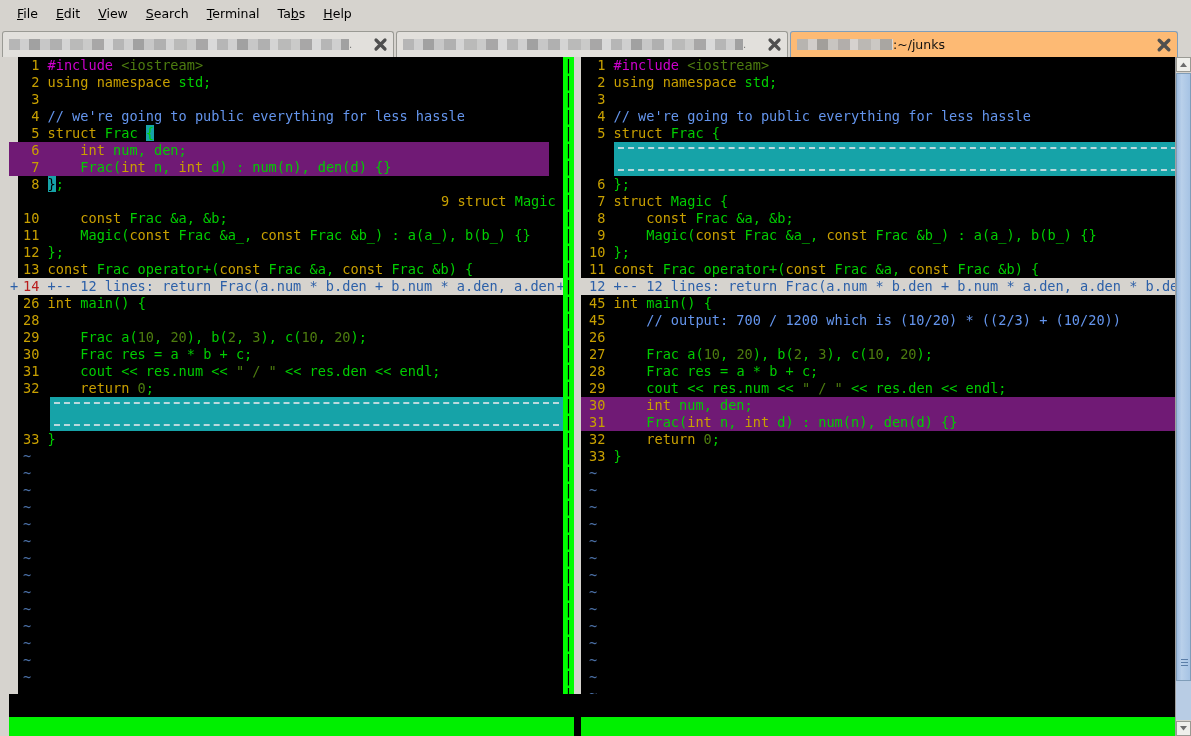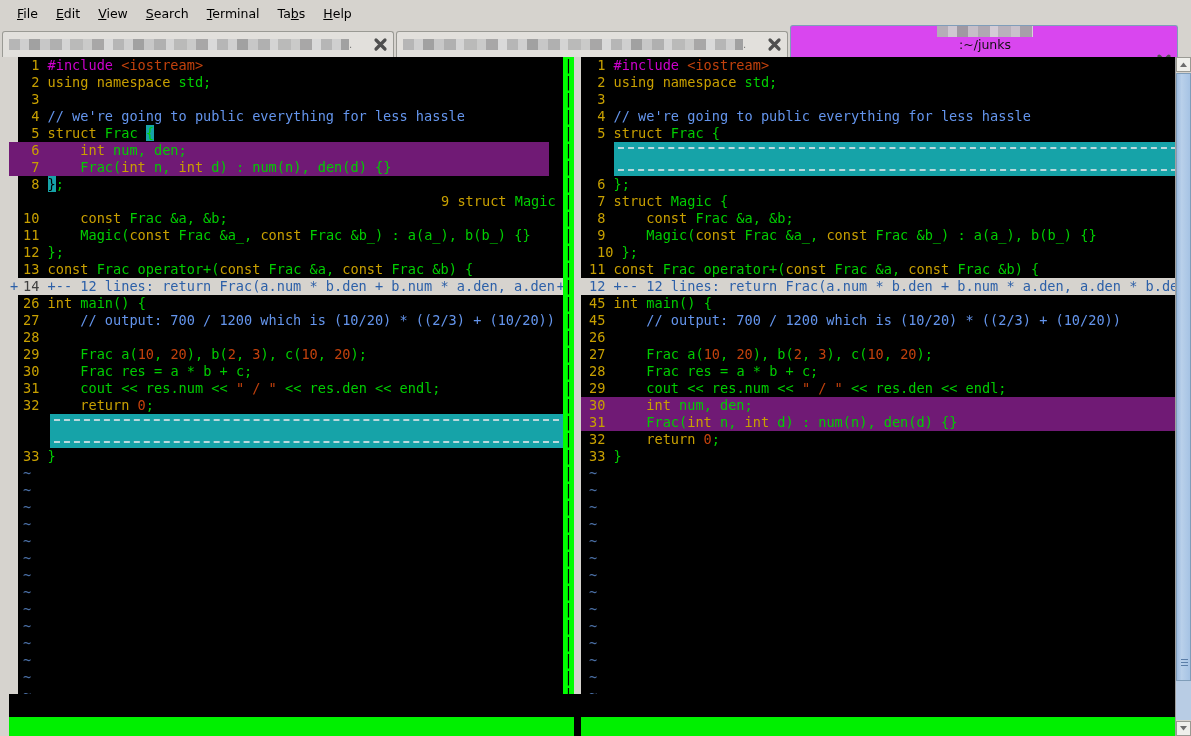--- a/index.html
+++ b/index.html
@@ -24,21 +24,21 @@
     height:30px;background:#d6d3ce;display:flex;align-items:flex-end;
     padding:0 2px;box-sizing:border-box;
   }
   .tab{
     height:26px;display:flex;align-items:center;box-sizing:border-box;
     border:1px solid #9a9a94;border-bottom:none;
     border-top-left-radius:3px;border-top-right-radius:3px;
     margin-right:2px;padding:0 4px 0 6px;overflow:hidden;position:relative;
   }
   .tab.inactive{background:#e2e0dc;}
-  .tab.active{background:#d946ef;border-color:#7f9db9;height:32px;flex-direction:column;}
+  .tab.active{background:#fdba74;border-color:#7f9db9;height:26px;}
   .tab-redacted{
     display:inline-block;height:11px;flex:0 0 auto;
     background:
       repeating-linear-gradient(90deg,
         #b4b4b4 0px,#b4b4b4 11px,
         #cfcfcf 11px,#cfcfcf 20px,
         #9e9e9e 20px,#9e9e9e 31px,
         #c6c6c6 31px,#c6c6c6 41px,
         #aeaeae 41px,#aeaeae 53px,
         #d4d4d4 53px,#d4d4d4 61px,
@@ -74,21 +74,21 @@
   #vsep-bar{position:absolute;left:0px;top:0;width:11px;height:637px;background:#00ff00;
             font-size:14px;line-height:17px;color:#000;text-align:center;overflow:hidden;}
   .line{
     height:17px;line-height:17px;font-size:13.6px;white-space:pre;
     position:relative;letter-spacing:0px;
   }
   .ln{color:#c8a000;}
   .kw{color:#c9a000;}           
   .typ{color:#00cd00;}          
   .pre{color:#cd00cd;}          
-  .str{color:#c2410c;}          
+  .str{color:#4d7c0f;}          
   .cmt{color:#6495ed;}
   .sel{background:#701a75;}
   .fold{background:#d6d3ce;color:#2b5fa8;}
   .tilde{color:#4a6fa5;}
   .cursor{background:#16a3a8;color:#000;}
   .match{background:#16a3a8;color:#00cd00;}
   
   .teal-block{
     height:34px;background:#16a3a8;position:relative;
   }
@@ -182,23 +182,22 @@
           <div class="line" style="padding-left:14px;"><span class="ln"> 4</span> <span class="cmt">// we're going to public everything for less hassle</span></div>
           <div class="line" style="padding-left:14px;"><span class="ln"> 5</span> <span class="kw">struct</span><span class="typ"> </span><span class="typ">Frac</span><span class="typ"> </span><span class="match">{</span></div>
           <div class="line sel" style="padding-left:14px;width:540px;box-sizing:border-box;"><span class="ln"> 6</span> <span class="typ"> </span><span class="typ"> </span><span class="typ"> </span><span class="typ"> </span><span class="kw">int</span><span class="typ"> </span><span class="typ">num</span><span class="typ">,</span><span class="typ"> </span><span class="typ">den</span><span class="typ">;</span></div>
           <div class="line sel" style="padding-left:14px;width:540px;box-sizing:border-box;"><span class="ln"> 7</span> <span class="typ"> </span><span class="typ"> </span><span class="typ"> </span><span class="typ"> </span><span class="typ">Frac</span><span class="typ">(</span><span class="kw">int</span><span class="typ"> </span><span class="typ">n</span><span class="typ">,</span><span class="typ"> </span><span class="kw">int</span><span class="typ"> </span><span class="typ">d</span><span class="typ">)</span><span class="typ"> </span><span class="typ">:</span><span class="typ"> </span><span class="typ">num</span><span class="typ">(</span><span class="typ">n</span><span class="typ">)</span><span class="typ">,</span><span class="typ"> </span><span class="typ">den</span><span class="typ">(</span><span class="typ">d</span><span class="typ">)</span><span class="typ"> </span><span class="typ">{</span><span class="typ">}</span></div>
           <div class="line" style="padding-left:14px;"><span class="ln"> 8</span> <span class="cursor">}</span><span class="typ">;</span></div>
           <div class="line" style="padding-left:14px;text-align:right;"><span class="ln"> 9</span> <span class="kw">struct</span><span class="typ"> </span><span class="typ">Magic</span><span class="typ"> </span><span class="typ">{</span></div>
           <div class="line" style="padding-left:14px;"><span class="ln">10</span> <span class="typ"> </span><span class="typ"> </span><span class="typ"> </span><span class="typ"> </span><span class="kw">const</span><span class="typ"> </span><span class="typ">Frac</span><span class="typ"> </span><span class="typ">&amp;</span><span class="typ">a</span><span class="typ">,</span><span class="typ"> </span><span class="typ">&amp;</span><span class="typ">b</span><span class="typ">;</span></div>
           <div class="line" style="padding-left:14px;"><span class="ln">11</span> <span class="typ"> </span><span class="typ"> </span><span class="typ"> </span><span class="typ"> </span><span class="typ">Magic</span><span class="typ">(</span><span class="kw">const</span><span class="typ"> </span><span class="typ">Frac</span><span class="typ"> </span><span class="typ">&amp;</span><span class="typ">a_</span><span class="typ">,</span><span class="typ"> </span><span class="kw">const</span><span class="typ"> </span><span class="typ">Frac</span><span class="typ"> </span><span class="typ">&amp;</span><span class="typ">b_</span><span class="typ">)</span><span class="typ"> </span><span class="typ">:</span><span class="typ"> </span><span class="typ">a</span><span class="typ">(</span><span class="typ">a_</span><span class="typ">)</span><span class="typ">,</span><span class="typ"> </span><span class="typ">b</span><span class="typ">(</span><span class="typ">b_</span><span class="typ">)</span><span class="typ"> </span><span class="typ">{</span><span class="typ">}</span></div>
           <div class="line" style="padding-left:14px;"><span class="ln">12</span> <span class="typ">}</span><span class="typ">;</span></div>
           <div class="line" style="padding-left:14px;"><span class="ln">13</span> <span class="kw">const</span><span class="typ"> </span><span class="typ">Frac</span><span class="typ"> </span><span class="typ">operator</span><span class="typ">+</span><span class="typ">(</span><span class="kw">const</span><span class="typ"> </span><span class="typ">Frac</span><span class="typ"> </span><span class="typ">&amp;</span><span class="typ">a</span><span class="typ">,</span><span class="typ"> </span><span class="kw">const</span><span class="typ"> </span><span class="typ">Frac</span><span class="typ"> </span><span class="typ">&amp;</span><span class="typ">b</span><span class="typ">)</span><span class="typ"> </span><span class="typ">{</span></div>
-          <div class="line fold" style="padding-left: 14px; width: 554px; box-sizing: border-box; background: rgb(214, 211, 206);"><span style="position:absolute;left:1px;color:#2b5fa8;">+</span><span class="ln" style="color:#404040;text-align:center;">14</span> <span>+-- 12 lines: return Frac(a.num * b.den + b.num * a.den, a.den *</span><span style="position:absolute;right:-2px;color:#2b5fa8;">+</span></div>
+          <div class="line fold" style="padding-left: 14px; width: 554px; box-sizing: border-box; background: rgb(214, 211, 206);"><span style="position:absolute;left:1px;color:#2b5fa8;">+</span><span class="ln" style="color:#b91c1c;text-align:center;">14</span> <span>+-- 12 lines: return Frac(a.num * b.den + b.num * a.den, a.den *</span><span style="position:absolute;right:-2px;color:#2b5fa8;">+</span></div>
           <div class="line" style="padding-left:14px;"><span class="ln">26</span> <span class="kw">int</span><span class="typ"> </span><span class="typ">main</span><span class="typ">(</span><span class="typ">)</span><span class="typ"> </span><span class="typ">{</span></div>
-          <div class="line" style="padding-left:14px;"><span class="ln">27</span>     <span class="cmt">// output: 700 / 1200 which is (10/20) * ((2/3) + (10/20))</span></div>
           <div class="line" style="padding-left:14px;"><span class="ln">28</span> </div>
           <div class="line" style="padding-left:14px;"><span class="ln">29</span> <span class="typ"> </span><span class="typ"> </span><span class="typ"> </span><span class="typ"> </span><span class="typ">Frac</span><span class="typ"> </span><span class="typ">a</span><span class="typ">(</span><span class="str">10</span><span class="typ">,</span><span class="typ"> </span><span class="str">20</span><span class="typ">)</span><span class="typ">,</span><span class="typ"> </span><span class="typ">b</span><span class="typ">(</span><span class="str">2</span><span class="typ">,</span><span class="typ"> </span><span class="str">3</span><span class="typ">)</span><span class="typ">,</span><span class="typ"> </span><span class="typ">c</span><span class="typ">(</span><span class="str">10</span><span class="typ">,</span><span class="typ"> </span><span class="str">20</span><span class="typ">)</span><span class="typ">;</span></div>
           <div class="line" style="padding-left:14px;"><span class="ln">30</span> <span class="typ"> </span><span class="typ"> </span><span class="typ"> </span><span class="typ"> </span><span class="typ">Frac</span><span class="typ"> </span><span class="typ">res</span><span class="typ"> </span><span class="typ">=</span><span class="typ"> </span><span class="typ">a</span><span class="typ"> </span><span class="typ">*</span><span class="typ"> </span><span class="typ">b</span><span class="typ"> </span><span class="typ">+</span><span class="typ"> </span><span class="typ">c</span><span class="typ">;</span></div>
           <div class="line" style="padding-left:14px;"><span class="ln">31</span> <span class="typ"> </span><span class="typ"> </span><span class="typ"> </span><span class="typ"> </span><span class="typ">cout</span><span class="typ"> </span><span class="typ">&lt;</span><span class="typ">&lt;</span><span class="typ"> </span><span class="typ">res</span><span class="typ">.</span><span class="typ">num</span><span class="typ"> </span><span class="typ">&lt;</span><span class="typ">&lt;</span><span class="typ"> </span><span class="str">" / "</span><span class="typ"> </span><span class="typ">&lt;</span><span class="typ">&lt;</span><span class="typ"> </span><span class="typ">res</span><span class="typ">.</span><span class="typ">den</span><span class="typ"> </span><span class="typ">&lt;</span><span class="typ">&lt;</span><span class="typ"> </span><span class="typ">endl</span><span class="typ">;</span></div>
           <div class="line" style="padding-left:14px;"><span class="ln">32</span> <span class="typ"> </span><span class="typ"> </span><span class="typ"> </span><span class="typ"> </span><span class="kw">return</span><span class="typ"> </span><span class="str">0</span><span class="typ">;</span></div>
           <div class="teal-block" style="margin-left:41px;width:513px;"></div>
           <div class="line" style="padding-left:14px;"><span class="ln">33</span> <span class="typ">}</span></div>
           <div class="line" style="padding-left:14px;"><span class="tilde">~</span></div>
           <div class="line" style="padding-left:14px;"><span class="tilde">~</span></div>
           <div class="line" style="padding-left:14px;"><span class="tilde">~</span></div>
@@ -225,21 +224,21 @@
           <div class="line" style="padding-left:8px;"><span class="ln"> 1</span> <span class="pre">#include</span> <span class="str">&lt;iostream&gt;</span></div>
           <div class="line" style="padding-left:8px;"><span class="ln"> 2</span> <span class="kw">using</span><span class="typ"> </span><span class="kw">namespace</span><span class="typ"> </span><span class="typ">std</span><span class="typ">;</span></div>
           <div class="line" style="padding-left:8px;"><span class="ln"> 3</span> </div>
           <div class="line" style="padding-left:8px;"><span class="ln"> 4</span> <span class="cmt">// we're going to public everything for less hassle</span></div>
           <div class="line" style="padding-left:8px;"><span class="ln"> 5</span> <span class="kw">struct</span><span class="typ"> </span><span class="typ">Frac</span><span class="typ"> </span><span class="typ">{</span></div>
           <div class="teal-block" style="margin-left:33px;width:567px;"></div>
           <div class="line" style="padding-left:8px;"><span class="ln"> 6</span> <span class="typ">}</span><span class="typ">;</span></div>
           <div class="line" style="padding-left:8px;"><span class="ln"> 7</span> <span class="kw">struct</span><span class="typ"> </span><span class="typ">Magic</span><span class="typ"> </span><span class="typ">{</span></div>
           <div class="line" style="padding-left:8px;"><span class="ln"> 8</span> <span class="typ"> </span><span class="typ"> </span><span class="typ"> </span><span class="typ"> </span><span class="kw">const</span><span class="typ"> </span><span class="typ">Frac</span><span class="typ"> </span><span class="typ">&amp;</span><span class="typ">a</span><span class="typ">,</span><span class="typ"> </span><span class="typ">&amp;</span><span class="typ">b</span><span class="typ">;</span></div>
           <div class="line" style="padding-left:8px;"><span class="ln"> 9</span> <span class="typ"> </span><span class="typ"> </span><span class="typ"> </span><span class="typ"> </span><span class="typ">Magic</span><span class="typ">(</span><span class="kw">const</span><span class="typ"> </span><span class="typ">Frac</span><span class="typ"> </span><span class="typ">&amp;</span><span class="typ">a_</span><span class="typ">,</span><span class="typ"> </span><span class="kw">const</span><span class="typ"> </span><span class="typ">Frac</span><span class="typ"> </span><span class="typ">&amp;</span><span class="typ">b_</span><span class="typ">)</span><span class="typ"> </span><span class="typ">:</span><span class="typ"> </span><span class="typ">a</span><span class="typ">(</span><span class="typ">a_</span><span class="typ">)</span><span class="typ">,</span><span class="typ"> </span><span class="typ">b</span><span class="typ">(</span><span class="typ">b_</span><span class="typ">)</span><span class="typ"> </span><span class="typ">{</span><span class="typ">}</span></div>
-          <div class="line" style="padding-left:16px;"><span class="ln">10</span> <span class="typ">}</span><span class="typ">;</span></div>
+          <div class="line" style="padding-left:8px;"><span class="ln">10</span> <span class="typ">}</span><span class="typ">;</span></div>
           <div class="line" style="padding-left:8px;"><span class="ln">11</span> <span class="kw">const</span><span class="typ"> </span><span class="typ">Frac</span><span class="typ"> </span><span class="typ">operator</span><span class="typ">+</span><span class="typ">(</span><span class="kw">const</span><span class="typ"> </span><span class="typ">Frac</span><span class="typ"> </span><span class="typ">&amp;</span><span class="typ">a</span><span class="typ">,</span><span class="typ"> </span><span class="kw">const</span><span class="typ"> </span><span class="typ">Frac</span><span class="typ"> </span><span class="typ">&amp;</span><span class="typ">b</span><span class="typ">)</span><span class="typ"> </span><span class="typ">{</span></div>
           <div class="line fold" style="padding-left:8px;width:600px;box-sizing:border-box;"><span class="ln" style="color:#2b5fa8;">12</span> <span>+-- 12 lines: return Frac(a.num * b.den + b.num * a.den, a.den * b.de</span></div>
           <div class="line" style="padding-left:8px;"><span class="ln">45</span> <span class="kw">int</span><span class="typ"> </span><span class="typ">main</span><span class="typ">(</span><span class="typ">)</span><span class="typ"> </span><span class="typ">{</span></div>
           <div class="line" style="padding-left:8px;"><span class="ln">45</span>     <span class="cmt">// output: 700 / 1200 which is (10/20) * ((2/3) + (10/20))</span></div>
           <div class="line" style="padding-left:8px;"><span class="ln">26</span> </div>
           <div class="line" style="padding-left:8px;"><span class="ln">27</span> <span class="typ"> </span><span class="typ"> </span><span class="typ"> </span><span class="typ"> </span><span class="typ">Frac</span><span class="typ"> </span><span class="typ">a</span><span class="typ">(</span><span class="str">10</span><span class="typ">,</span><span class="typ"> </span><span class="str">20</span><span class="typ">)</span><span class="typ">,</span><span class="typ"> </span><span class="typ">b</span><span class="typ">(</span><span class="str">2</span><span class="typ">,</span><span class="typ"> </span><span class="str">3</span><span class="typ">)</span><span class="typ">,</span><span class="typ"> </span><span class="typ">c</span><span class="typ">(</span><span class="str">10</span><span class="typ">,</span><span class="typ"> </span><span class="str">20</span><span class="typ">)</span><span class="typ">;</span></div>
           <div class="line" style="padding-left:8px;"><span class="ln">28</span> <span class="typ"> </span><span class="typ"> </span><span class="typ"> </span><span class="typ"> </span><span class="typ">Frac</span><span class="typ"> </span><span class="typ">res</span><span class="typ"> </span><span class="typ">=</span><span class="typ"> </span><span class="typ">a</span><span class="typ"> </span><span class="typ">*</span><span class="typ"> </span><span class="typ">b</span><span class="typ"> </span><span class="typ">+</span><span class="typ"> </span><span class="typ">c</span><span class="typ">;</span></div>
           <div class="line" style="padding-left:8px;"><span class="ln">29</span> <span class="typ"> </span><span class="typ"> </span><span class="typ"> </span><span class="typ"> </span><span class="typ">cout</span><span class="typ"> </span><span class="typ">&lt;</span><span class="typ">&lt;</span><span class="typ"> </span><span class="typ">res</span><span class="typ">.</span><span class="typ">num</span><span class="typ"> </span><span class="typ">&lt;</span><span class="typ">&lt;</span><span class="typ"> </span><span class="str">" / "</span><span class="typ"> </span><span class="typ">&lt;</span><span class="typ">&lt;</span><span class="typ"> </span><span class="typ">res</span><span class="typ">.</span><span class="typ">den</span><span class="typ"> </span><span class="typ">&lt;</span><span class="typ">&lt;</span><span class="typ"> </span><span class="typ">endl</span><span class="typ">;</span></div>
           <div class="line sel" style="padding-left:8px;width:598px;box-sizing:border-box;"><span class="ln">30</span> <span class="typ"> </span><span class="typ"> </span><span class="typ"> </span><span class="typ"> </span><span class="kw">int</span><span class="typ"> </span><span class="typ">num</span><span class="typ">,</span><span class="typ"> </span><span class="typ">den</span><span class="typ">;</span></div>
           <div class="line sel" style="padding-left:8px;width:598px;box-sizing:border-box;"><span class="ln">31</span> <span class="typ"> </span><span class="typ"> </span><span class="typ"> </span><span class="typ"> </span><span class="typ">Frac</span><span class="typ">(</span><span class="kw">int</span><span class="typ"> </span><span class="typ">n</span><span class="typ">,</span><span class="typ"> </span><span class="kw">int</span><span class="typ"> </span><span class="typ">d</span><span class="typ">)</span><span class="typ"> </span><span class="typ">:</span><span class="typ"> </span><span class="typ">num</span><span class="typ">(</span><span class="typ">n</span><span class="typ">)</span><span class="typ">,</span><span class="typ"> </span><span class="typ">den</span><span class="typ">(</span><span class="typ">d</span><span class="typ">)</span><span class="typ"> </span><span class="typ">{</span><span class="typ">}</span></div>

